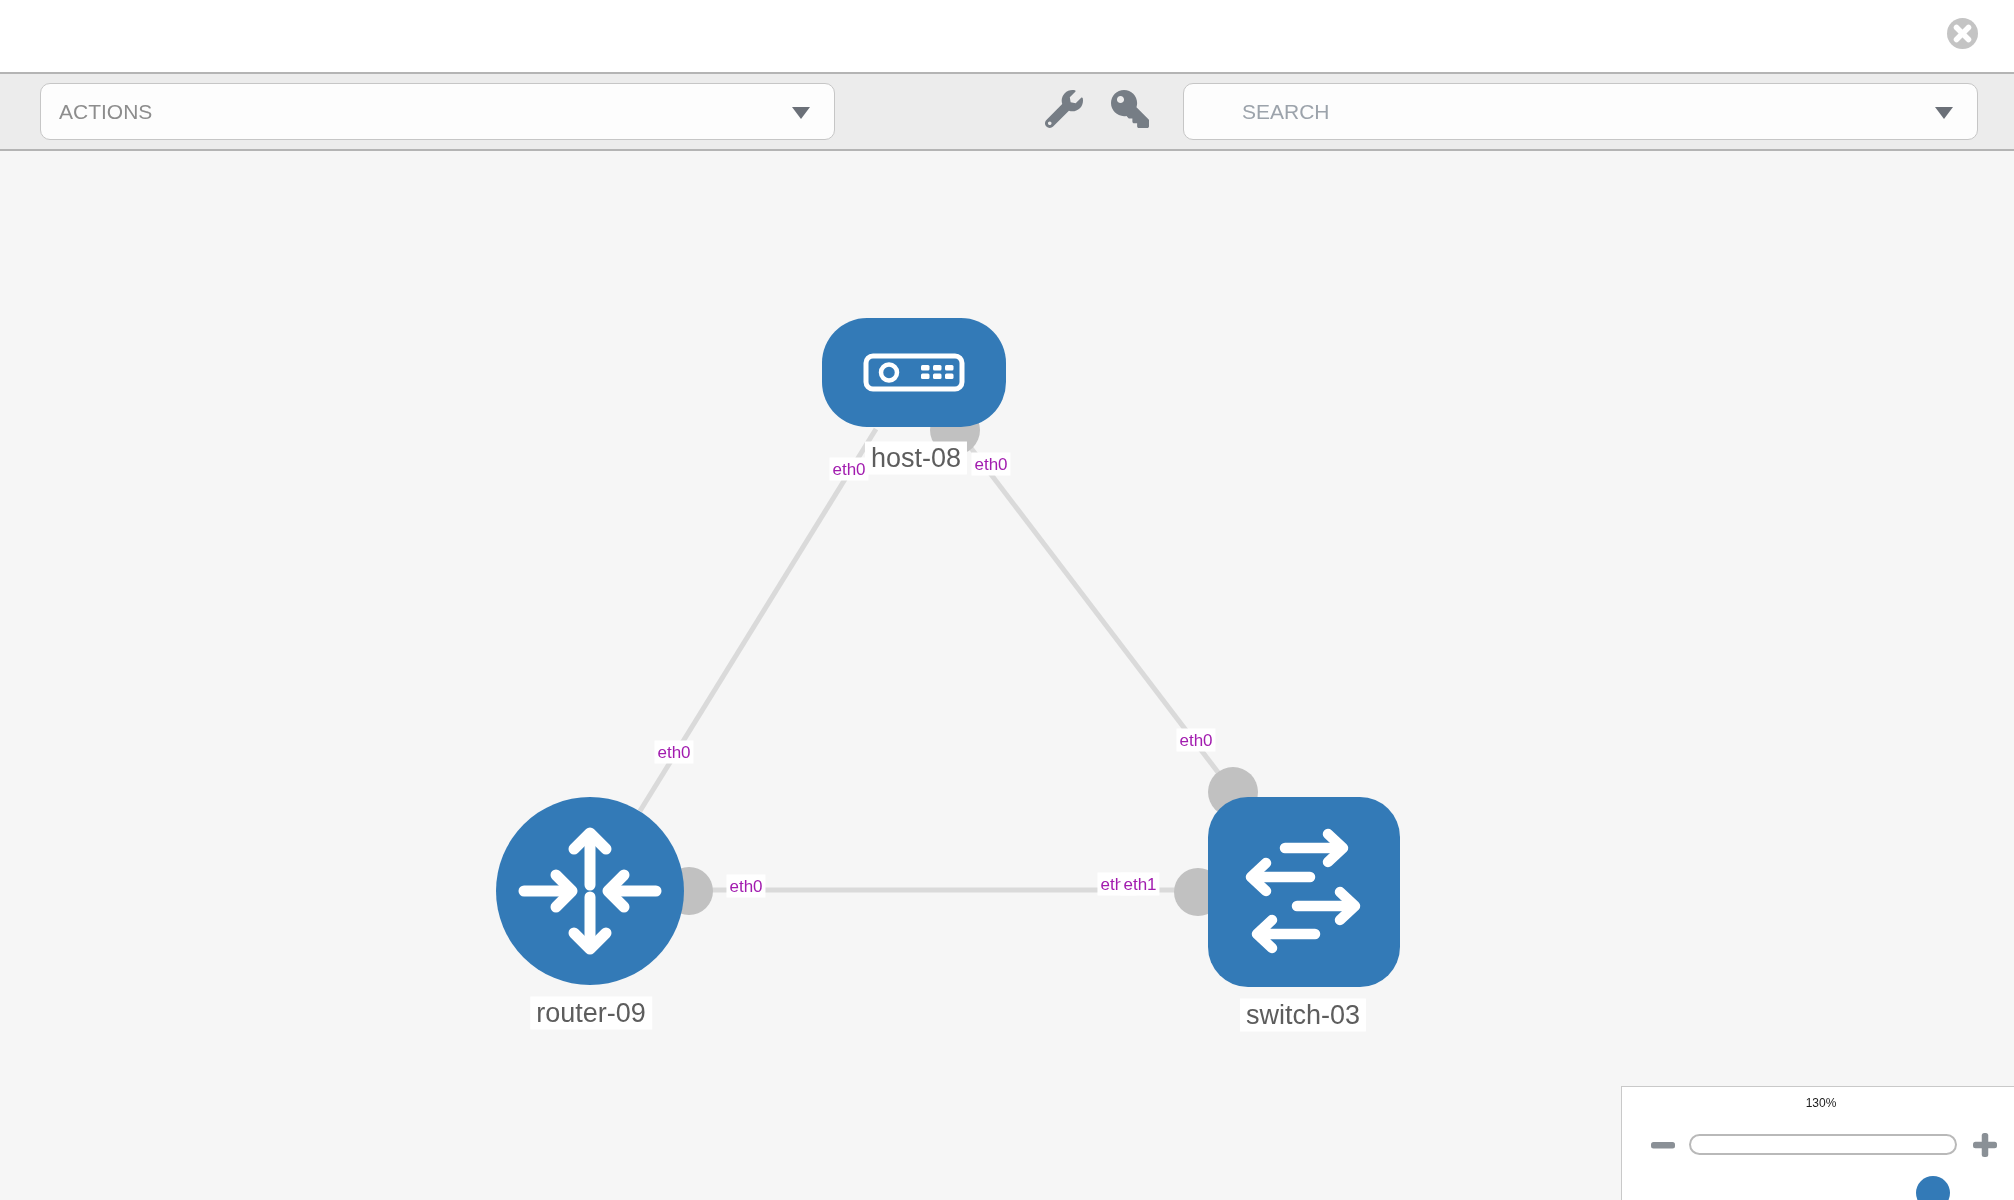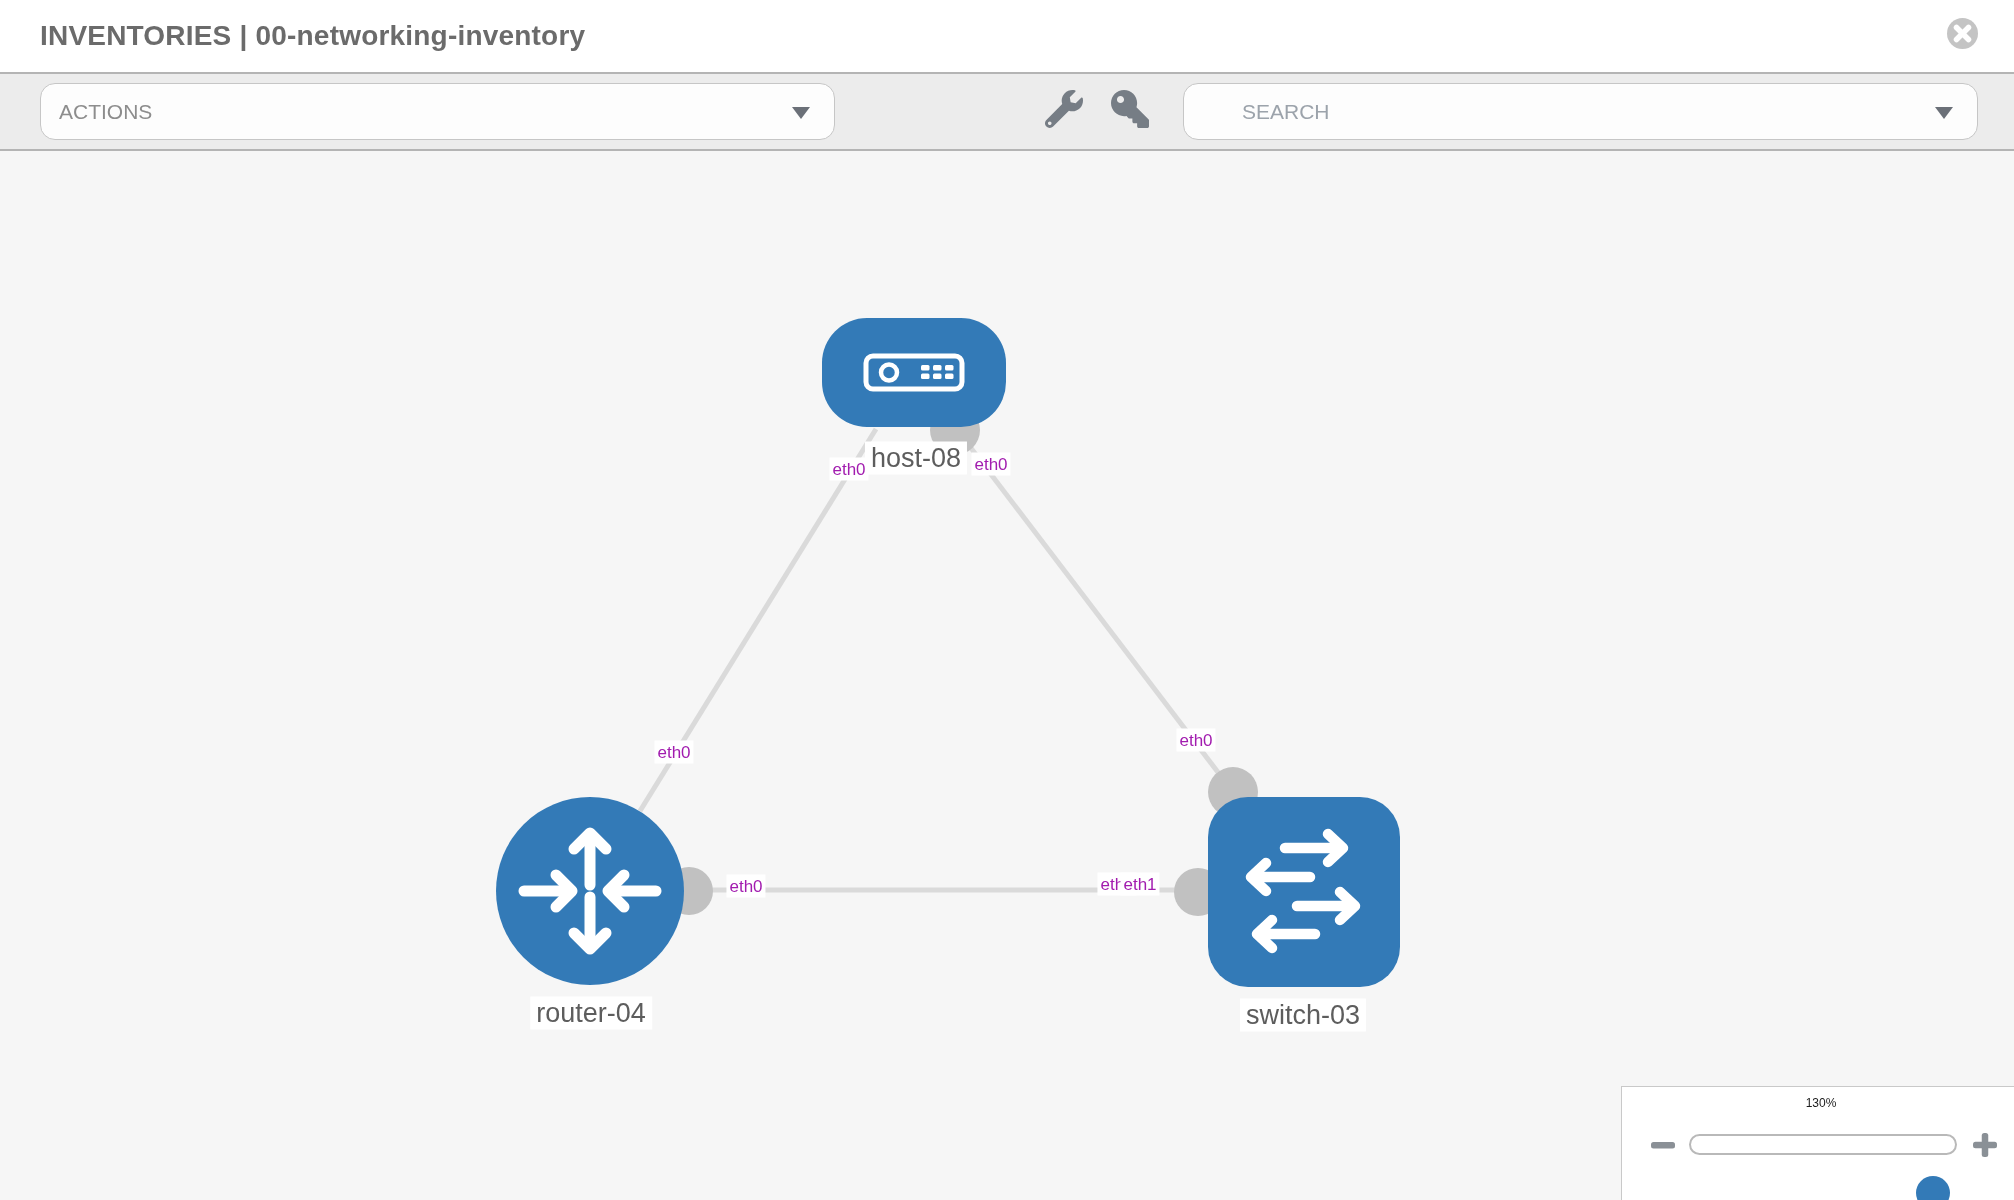--- a/index.html
+++ b/index.html
@@ -11,21 +11,21 @@
             background: #ffffff; border-bottom: 2px solid #b4b4b4; }
   .header-title { position: absolute; left: 40px; top: 0; line-height: 72px;
                   font-size: 28px; font-weight: bold; color: #6b6b6b; letter-spacing: 0.2px; }
   .close-btn { position: absolute; right: 36px; top: 18px; width: 31px; height: 31px;
                border: none; background: transparent; cursor: pointer; padding: 0; }
 
   
   .toolbar { position: absolute; left: 0; top: 74px; width: 2014px; height: 77px;
              background: #ececec; border-bottom: 2px solid #b4b4b4; }
   .select-box { position: absolute; top: 9px; height: 57px; width: 795px;
-                background: #fdfdfd; border: 1px solid #c6c6c6; border-radius: 15px; cursor: pointer; }
+                background: #fdfdfd; border: 1px solid #c6c6c6; border-radius: 10px; cursor: pointer; }
   .select-box .select-label { position: absolute; left: 18px; top: 0; line-height: 55px; font-size: 21px; }
   .actions-box { left: 40px; }
   .actions-box .select-label { color: #8d8d8d; }
   .search-box { left: 1183px; }
   .search-box .select-label { color: #9ca3ab; margin-left: 40px; }
   .caret { position: absolute; right: 24px; top: 23px; width: 0; height: 0;
            border-left: 9px solid transparent; border-right: 9px solid transparent;
            border-top: 12px solid #6b7078; }
   .tool-icon-btn { position: absolute; top: 14px; width: 44px; height: 44px; border: none;
                    background: transparent; cursor: pointer; padding: 0; }
@@ -61,21 +61,20 @@
   .zoom-plus  { left: 349px; }
   .zoom-track { position: absolute; left: 67px; top: 47px; width: 268px; height: 21px;
                 background: #ffffff; border: 2px solid #b9b9b9; border-radius: 11px; cursor: pointer; }
   .zoom-handle { position: absolute; left: 225px; top: 40px; width: 34px; height: 34px;
                  border-radius: 50%; background: #337ab7; cursor: grab; z-index: 6; }
 </style>
 </head>
 <body>
 
 <div class="header">
-  <div class="header-title">INVENTORIES | 00-networking-inventory</div>
   <button class="close-btn">
     <span>
       <svg width="31" height="31" viewBox="0 0 31 31">
         <circle cx="15.5" cy="15.5" r="15.5" fill="#c4c4c4"></circle>
         <line x1="9.5" y1="9.5" x2="21.5" y2="21.5" stroke="#ffffff" stroke-width="5.5" stroke-linecap="round"></line>
         <line x1="21.5" y1="9.5" x2="9.5" y2="21.5" stroke="#ffffff" stroke-width="5.5" stroke-linecap="round"></line>
       </svg>
     </span>
   </button>
 </div>
@@ -165,21 +164,21 @@
           <polyline points="58,66 43,80 58,94"></polyline>
           <line x1="89" y1="109" x2="145" y2="109"></line>
           <polyline points="132,95 147,109 132,123"></polyline>
           <line x1="107" y1="137" x2="51" y2="137"></line>
           <polyline points="64,123 49,137 64,151"></polyline>
         </g>
       </svg>
     </span>
   </div>
 <div class="node-label" style="left: 916px; top: 307px;">host-08</div>
-    <div class="node-label" style="left: 591px; top: 862px;">router-04</div>
+    <div class="node-label" style="left: 591px; top: 862px;">router-09</div>
     <div class="node-label" style="left: 1303px; top: 864px;">switch-03</div>
     <div class="iface-label" style="left: 849px; top: 318px;">eth0</div>
     <div class="iface-label" style="left: 991px; top: 313px;">eth0</div>
     <div class="iface-label" style="left: 674px; top: 601px;">eth0</div>
     <div class="iface-label" style="left: 1196px; top: 589px;">eth0</div>
     <div class="iface-label" style="left: 746px; top: 735px;">eth0</div>
     <div class="iface-label" style="left: 1117px; top: 733px;">eth0</div>
     <div class="iface-label" style="left: 1140px; top: 733px;">eth1</div>
   </div>
 

